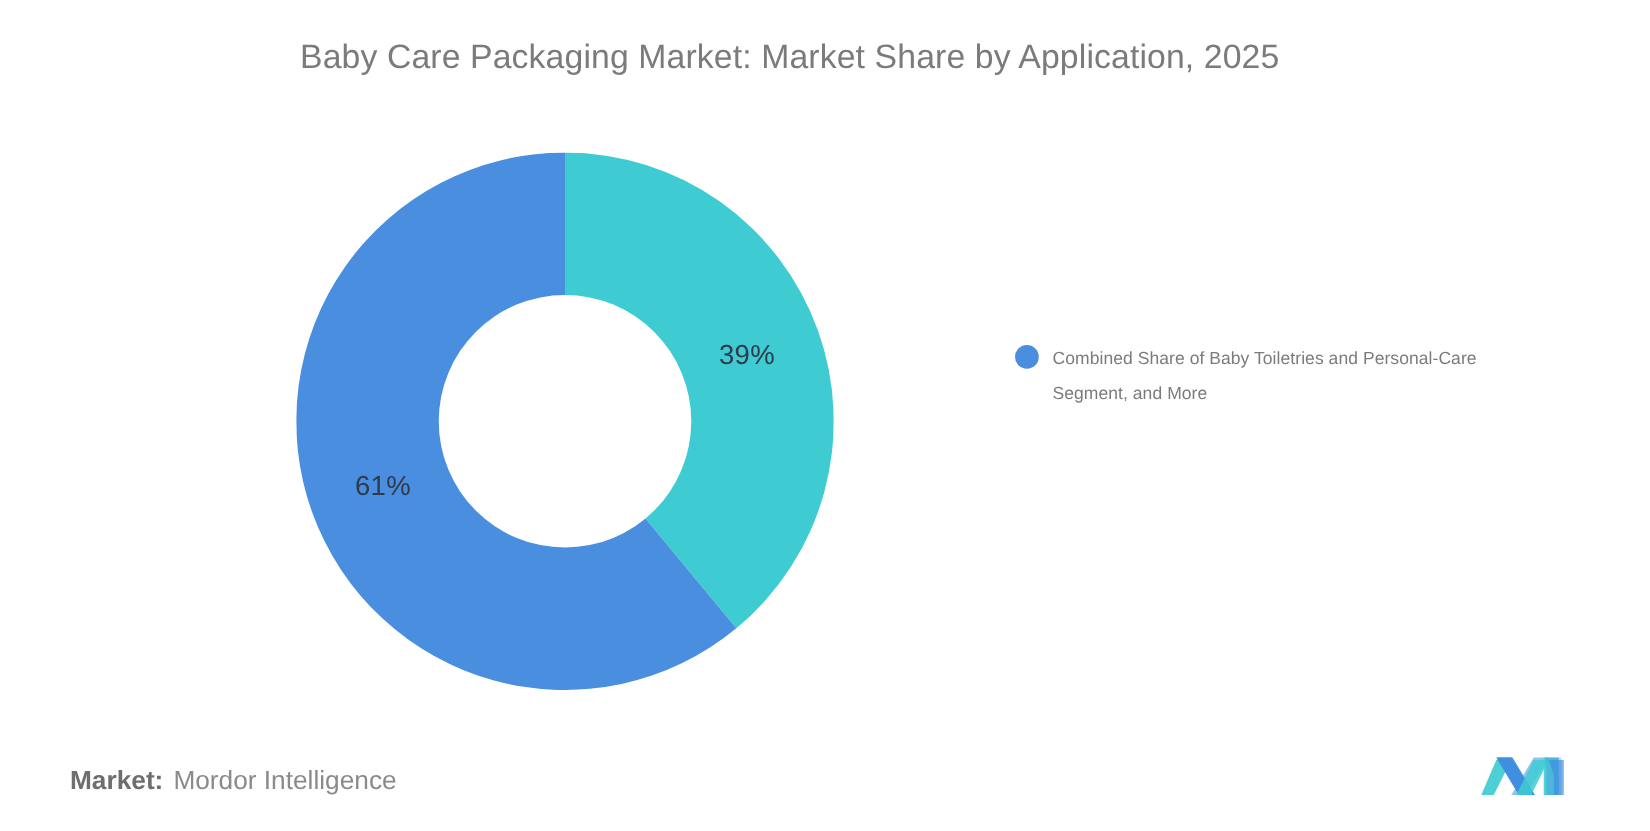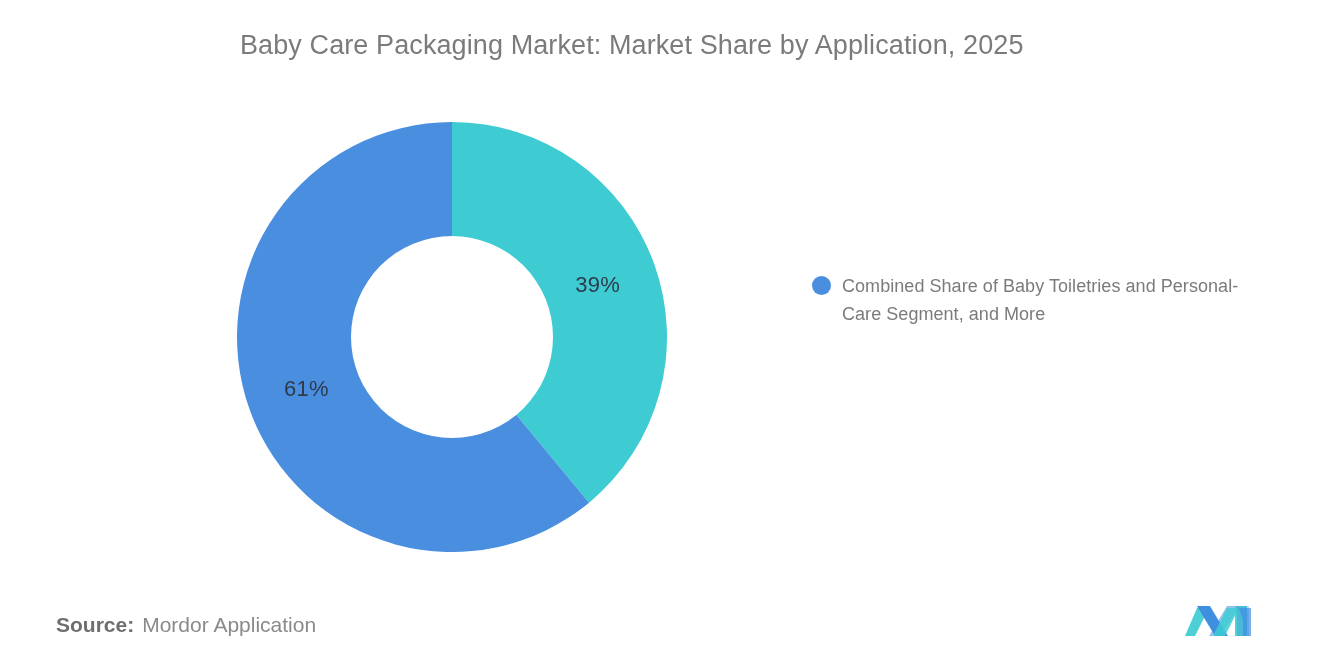--- a/index.html
+++ b/index.html
@@ -66,21 +66,21 @@
   }
   .legend-swatch {
     flex: 0 0 auto;
     width: 19px;
     height: 19px;
     border-radius: 50%;
     margin-top: 4px;
     margin-right: 11px;
   }
   .legend-label {
-    font-size: 18px;
+    font-size: 14px;
     line-height: 28px;
     color: #7b7b7b;
     letter-spacing: 0.05px;
     max-width: 400px;
   }
 
   
   #source-line {
     position: absolute;
     left: 56px;
@@ -129,21 +129,21 @@
   </div>
 
   <div id="legend">
     <div class="legend-row">
       <span class="legend-swatch" style="background:#4a8ee0"></span>
       <span class="legend-label">Combined Share of Baby Toiletries and Personal-Care Segment, and More</span>
     </div>
   </div>
 
   <div id="source-line">
-    <span id="source-label">Source:</span><span id="source-value">Mordor Application</span>
+    <span id="source-label">Market:</span><span id="source-value">Mordor Intelligence</span>
   </div>
 
   <div id="brand-logo">
     <svg width="74" height="38" viewBox="0 0 74 38">
 
       <polygon points="2,36 14,8 26,8 12,36" fill="#3ecbd2" opacity="0.92"></polygon>
 
       <polygon points="14,6 26,6 44,36 32,36" fill="#3f8fe0"></polygon>
       <polygon points="44,6 56,6 38,36 26,36" fill="#3f8fe0" opacity="0.55"></polygon>
       <polygon points="15,6 27,6 45,36 33,36" fill="#3f8fe0" opacity="0.95"></polygon>

